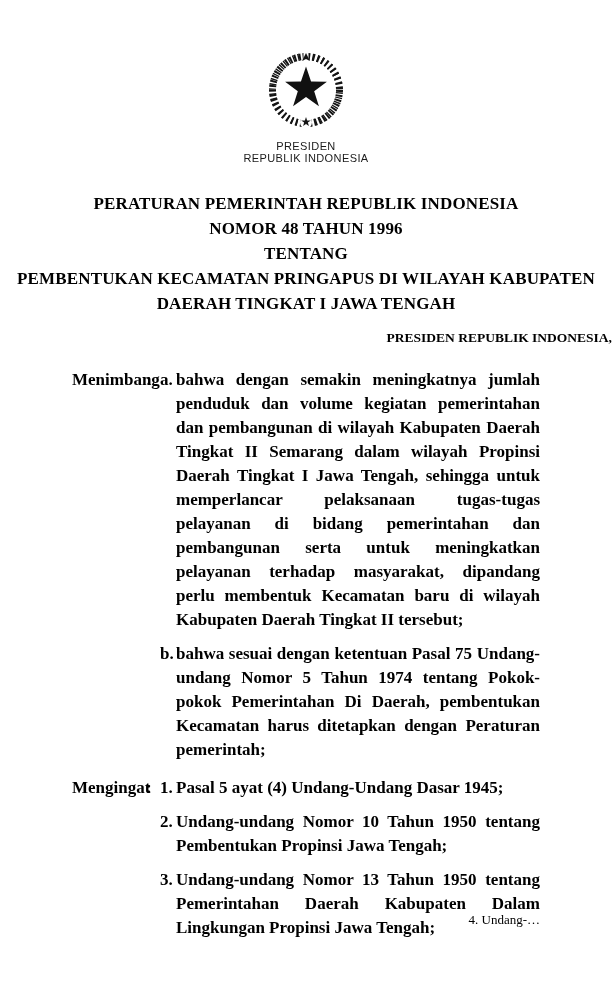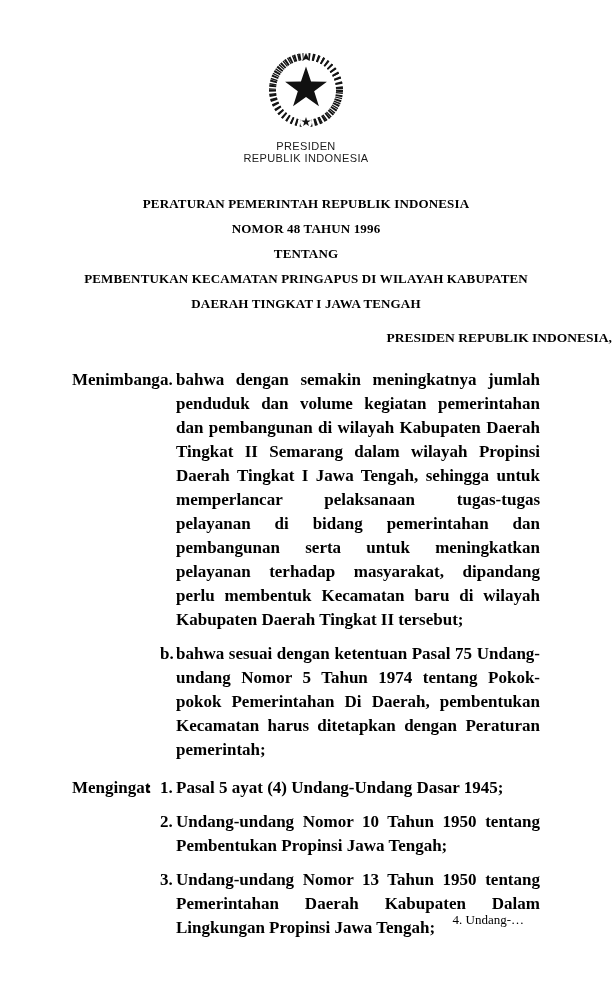--- a/index.html
+++ b/index.html
@@ -18,21 +18,21 @@
     margin-top:2px;
     font-family:"Liberation Sans", sans-serif;
     font-size:11px; line-height:12px;
     letter-spacing:0.4px;
     color:#1a1a1a;
   }
   .title-block {
     margin-top:27px;
     text-align:center;
     font-weight:bold;
-    font-size:13px;
+    font-size:17px;
     line-height:25px;
     letter-spacing:0.15px;
   }
   .opening {
     margin-top:14px;
     text-align:right;
     font-weight:bold;
     font-size:13.5px;
   }
   .clauses { margin-top:22px; padding:0 72px; }
@@ -45,21 +45,21 @@
     margin-bottom:10px;
     font-weight:bold;
   }
   .row.section-gap { margin-top:14px; }
   .lbl { white-space:nowrap; }
   .col { }
   .mk  { }
   .tx  { text-align:justify; }
   .catchword {
     position:absolute;
-    right:88px; top:912px;
+    right:72px; top:912px;
     font-size:13px;
     text-align:right;
   }
 </style>
 </head>
 <body>
 
 <div class="page">
 
   <div class="seal">

